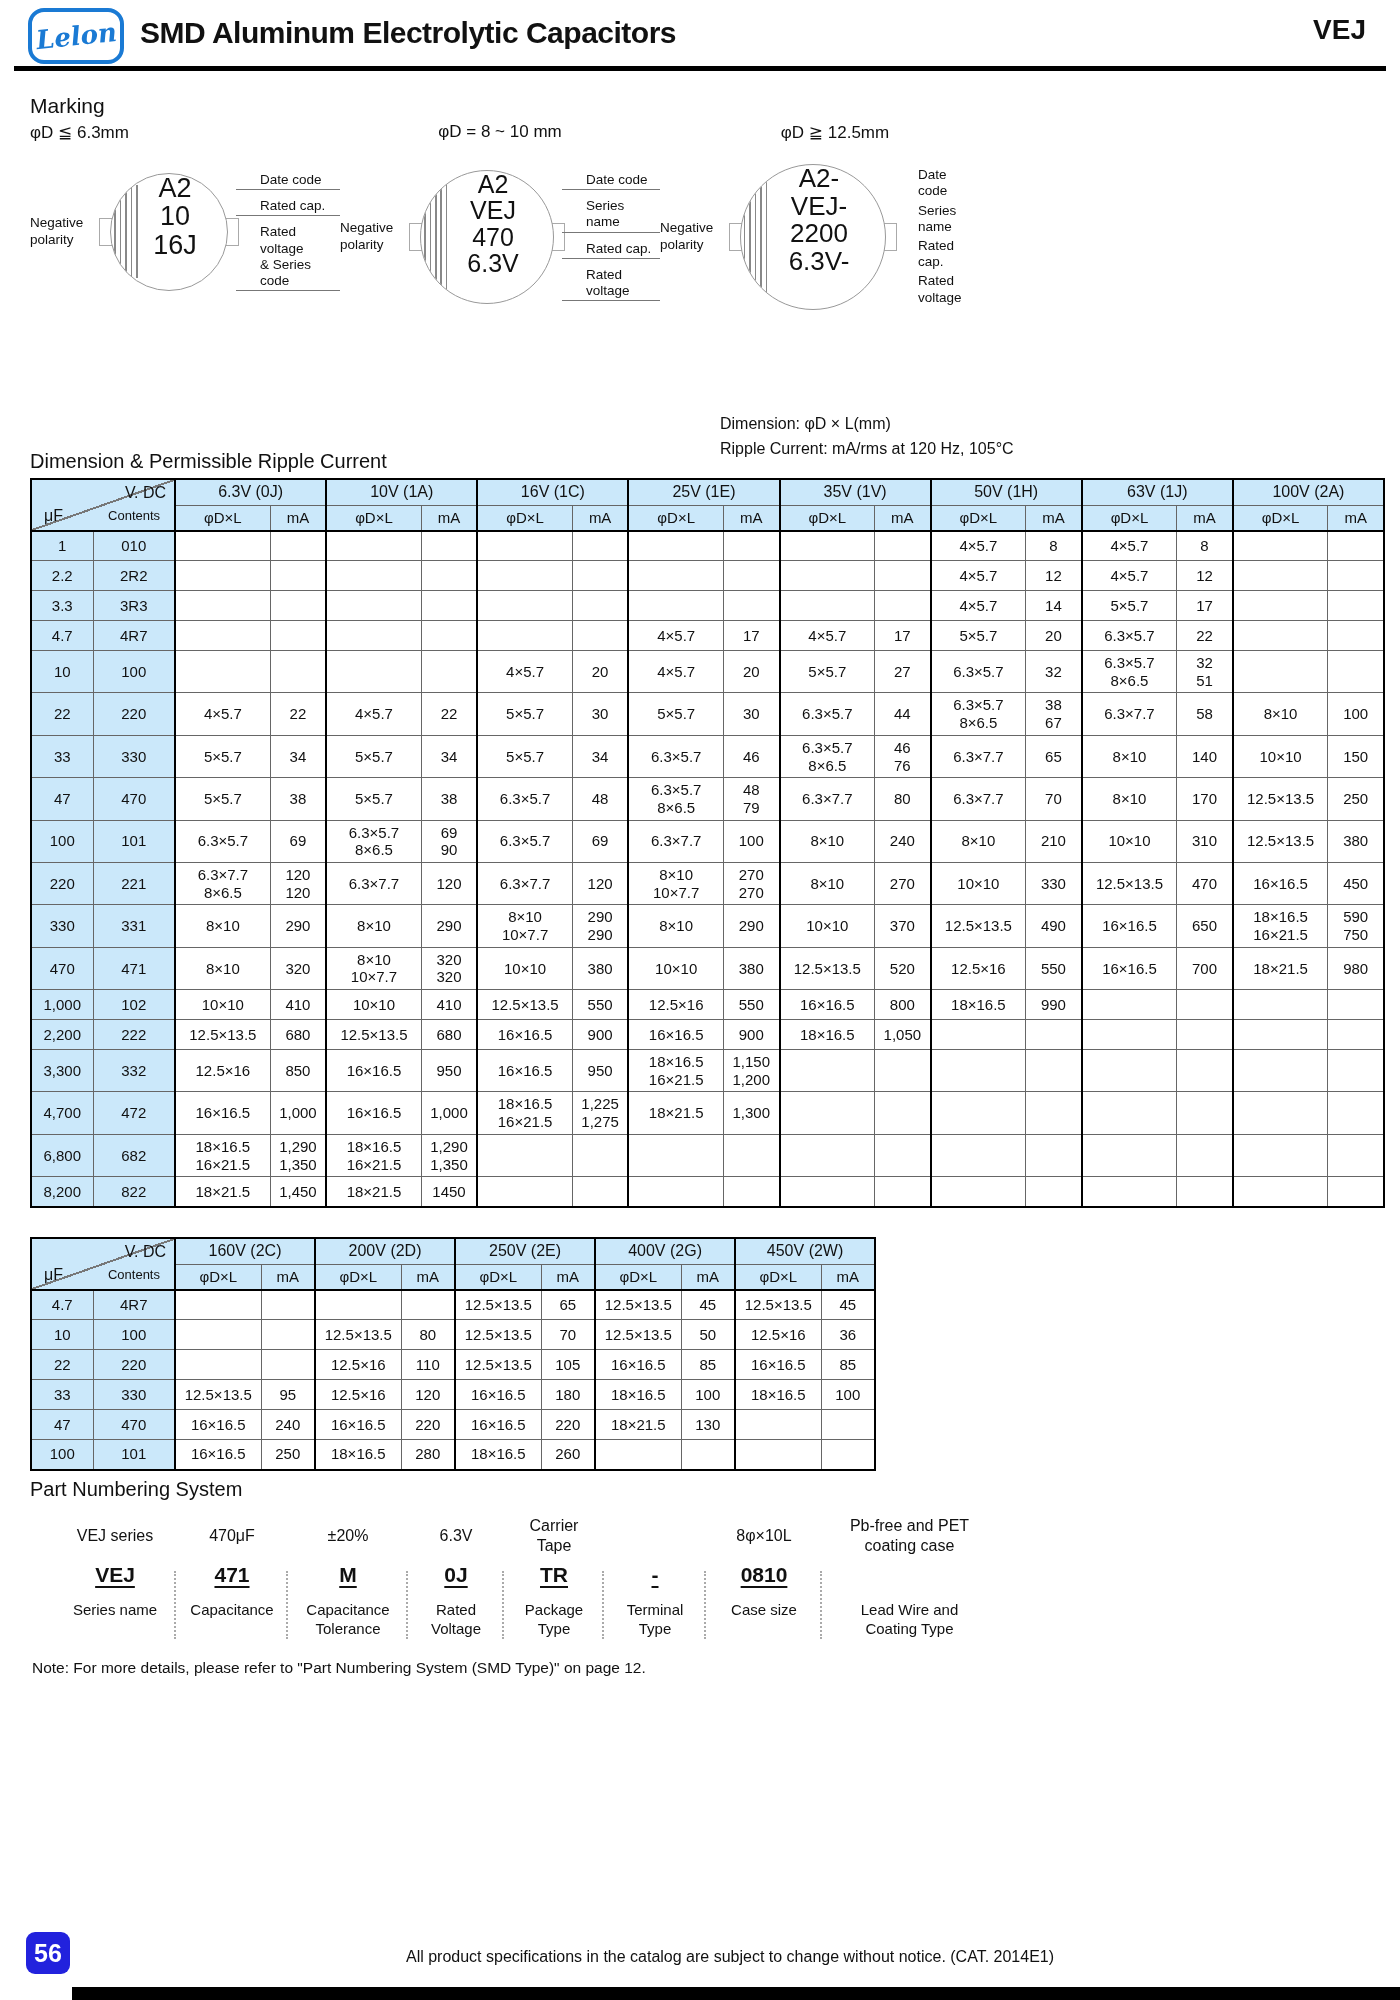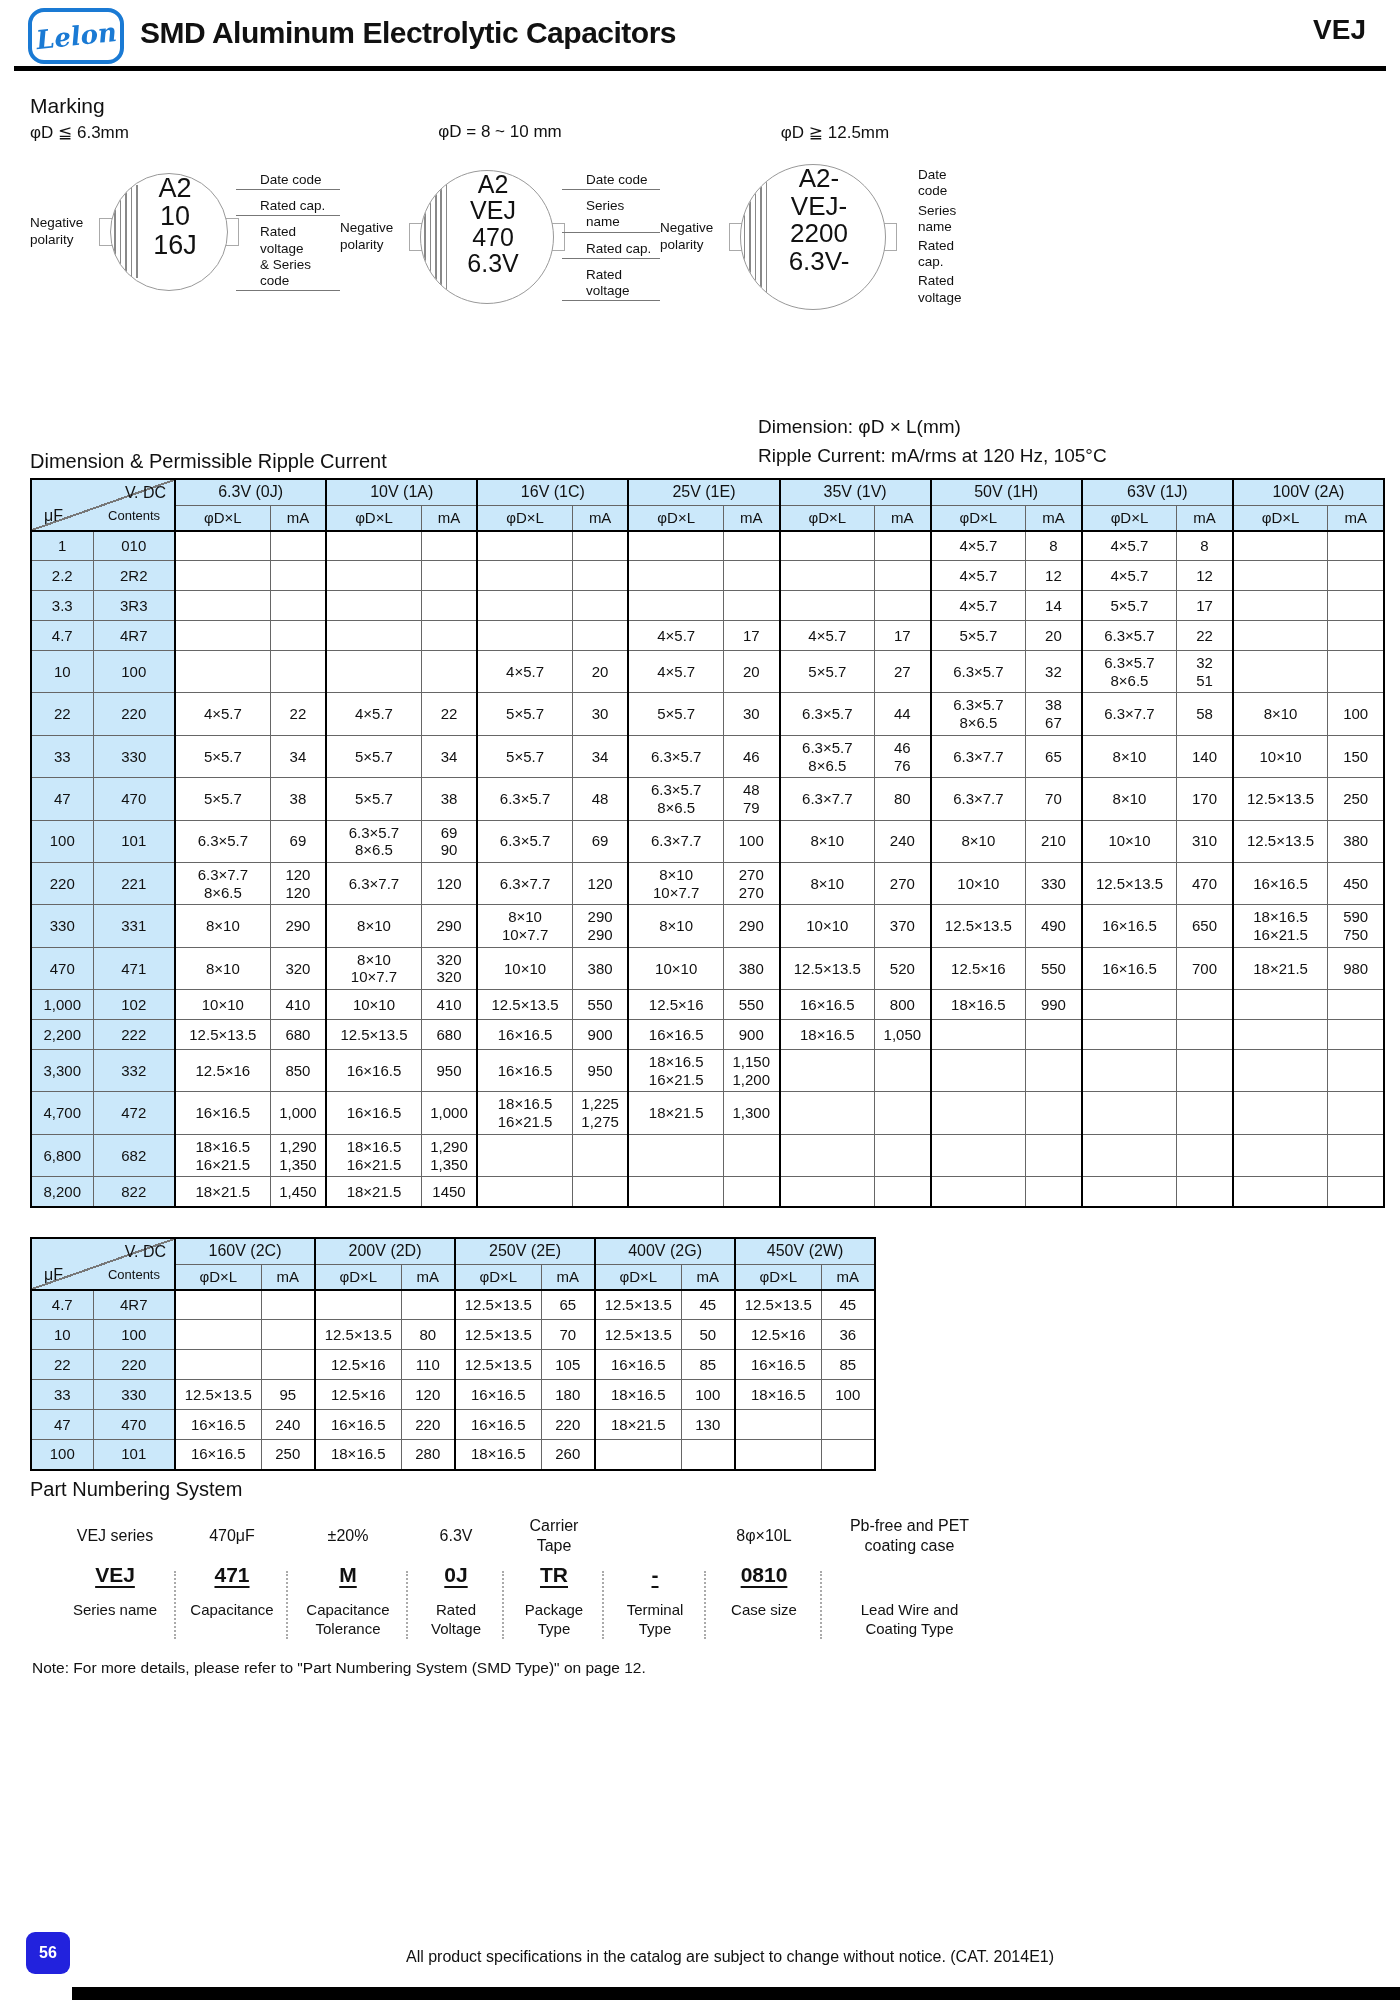--- a/index.html
+++ b/index.html
@@ -45,21 +45,21 @@
   .mark-2 .cap-text{font-size:26px}
   .mark-right{margin-left:24px}
   .mark-rlabel{font-size:13.5px;line-height:1.2;white-space:pre-line;position:relative;margin:8px 0;
                border-bottom:1px solid #777;padding-bottom:1px}
   .mark-rlabel::before{content:'';position:absolute;left:-24px;bottom:-1px;width:24px;border-top:1px solid #777}
   .mark-2 .mark-rlabel{margin:2px 0;border-bottom:none}
   .mark-2 .mark-rlabel::before{display:none}
 
   
   .sec-heading{position:absolute;left:30px;top:450px;font-size:20px}
-  .dim-notes{position:absolute;left:758px;top:412px;font-size:19px;line-height:1.55}
+  .dim-notes{position:absolute;left:720px;top:412px;font-size:16px;line-height:1.55}
 
   
   table.ripple{border-collapse:collapse;table-layout:fixed;font-size:15px;background:#fff;
                border:2px solid #000;position:absolute}
   .t1{left:30px;top:478px;width:1355px}
   .t2{left:30px;top:1237px;width:845px}
   table.ripple th,table.ripple td{border:1px solid #666;text-align:center;vertical-align:middle;
                padding:3px 1px;font-weight:normal;white-space:pre-line;line-height:1.18}
   table.ripple thead{border-bottom:2px solid #000}
   .vhead,.subhead,.corner,.rh{background:#cbe8fa}
@@ -87,21 +87,21 @@
   .pn-4{width:100px}.pn-5{width:102px}.pn-6{width:116px}.pn-7{width:175px}
   .pn-example{font-size:16px;min-height:46px;display:flex;align-items:center;justify-content:center;white-space:pre-line;line-height:1.25}
   .pn-code{font-size:21px;font-weight:bold;text-decoration:underline;text-underline-offset:4px;min-height:30px;margin:4px 0 6px}
   .pn-label{font-size:15px;white-space:pre-line;line-height:1.25;min-height:40px;padding-top:2px}
   .pn-col:not(:last-child)::after{content:'';position:absolute;right:0;top:58px;bottom:0;border-right:2px dotted #aaa}
   .pn-note{margin-top:20px;font-size:15.5px;margin-left:2px}
 
   
   .page-badge{position:absolute;left:26px;bottom:26px;width:44px;height:42px;background:#2222dd;
       color:#fff;border-radius:9px;display:flex;align-items:center;justify-content:center;
-      font-size:16px;font-weight:bold}
+      font-size:25px;font-weight:bold}
   .footer-text{position:absolute;bottom:34px;left:100px;right:40px;text-align:center;font-size:16px}
   .bottom-bar{position:absolute;bottom:0;left:72px;right:0;height:13px;background:#000}
 </style>
 </head>
 <body>
 
 <div class="logo">
   <span>Lelon</span>
 </div>
 <div class="title">SMD Aluminum Electrolytic Capacitors</div>

